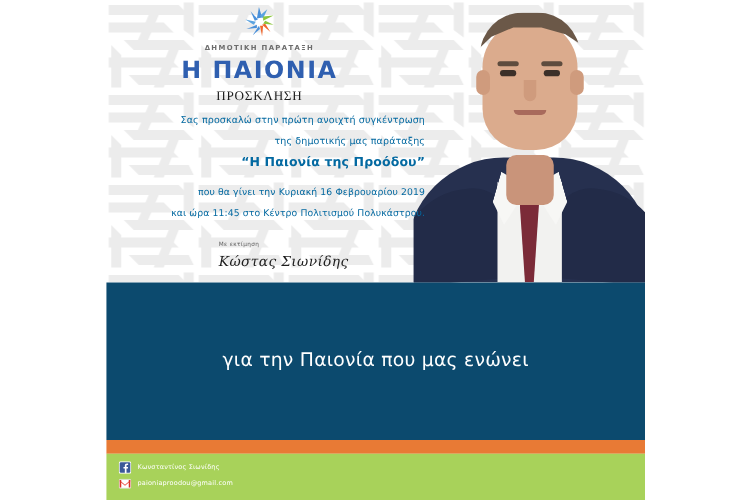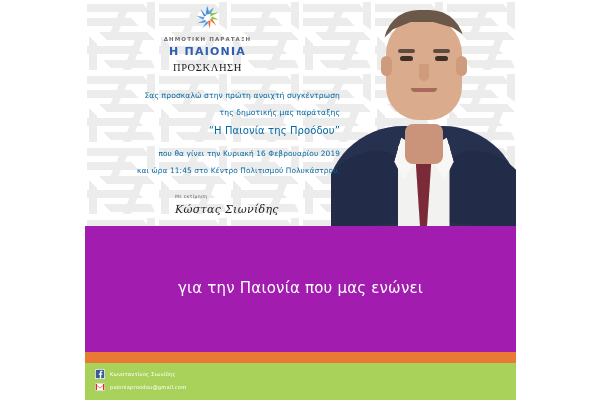--- a/index.html
+++ b/index.html
@@ -68,41 +68,41 @@
   
   #header{position:absolute;left:0;top:0;width:245px;padding-top:4px;text-align:center;}
   #logo-mark{width:34px;height:30px;margin:0 auto;display:block;}
   .logo-kicker{
     font-size:5.5px;letter-spacing:1.1px;color:#6d6d6d;
     margin-top:2px;font-weight:bold;
   }
   .logo-l1,.logo-l2{
     color:#2f5fb0;font-weight:bold;letter-spacing:1.2px;line-height:1.22;
   }
-  .logo-l1{font-size:11px;margin-top:3px;}
+  .logo-l1{font-size:19px;margin-top:3px;}
   .logo-l2{font-size:14px;}
   #invite-title{
     margin-top:4px;font-size:10.5px;color:#1d1d1d;letter-spacing:0.6px;
     text-align:center;width:245px;font-family:Liberation Serif, serif;
   }
   
   #copy{position:absolute;left:0;top:92px;width:255px;text-align:right;color:#0369a1;}
   .line{font-size:7.6px;line-height:1.05;margin-bottom:9px;letter-spacing:.1px;}
-  .line.quote{font-size:10px;font-weight:normal;margin-top:3px;margin-bottom:14px;}
+  .line.quote{font-size:10px;font-weight:bold;margin-top:3px;margin-bottom:14px;}
   .line.small{font-size:7.4px;}
   #signoff{position:absolute;left:90px;top:194px;width:165px;text-align:left;}
   .sig-kicker{font-size:4.6px;color:#5d5d5d;letter-spacing:.3px;}
   .sig-name{
     font-family:"DejaVu Serif","Liberation Serif",serif;
     font-style:italic;font-size:11px;color:#1d1d1d;margin-top:4px;letter-spacing:.3px;
   }
   
   #band{
     position:absolute;left:0;top:226px;width:431px;height:126px;
-    background:#a21caf;
+    background:#0c4a6e;
     display:flex;flex-direction:column;align-items:center;justify-content:center;
   }
   .slogan{color:#ffffff;font-size:15px;line-height:1.55;letter-spacing:.2px;}
   
   #rule{position:absolute;left:0;top:352px;width:431px;height:11px;background:#e87a35;}
   
   #footer{position:absolute;left:0;top:363px;width:431px;height:37px;background:#a8d25a;}
   .contact{position:absolute;left:10px;display:flex;align-items:center;}
   #contact-fb{top:6px;}
   #contact-mail{top:19px;}

